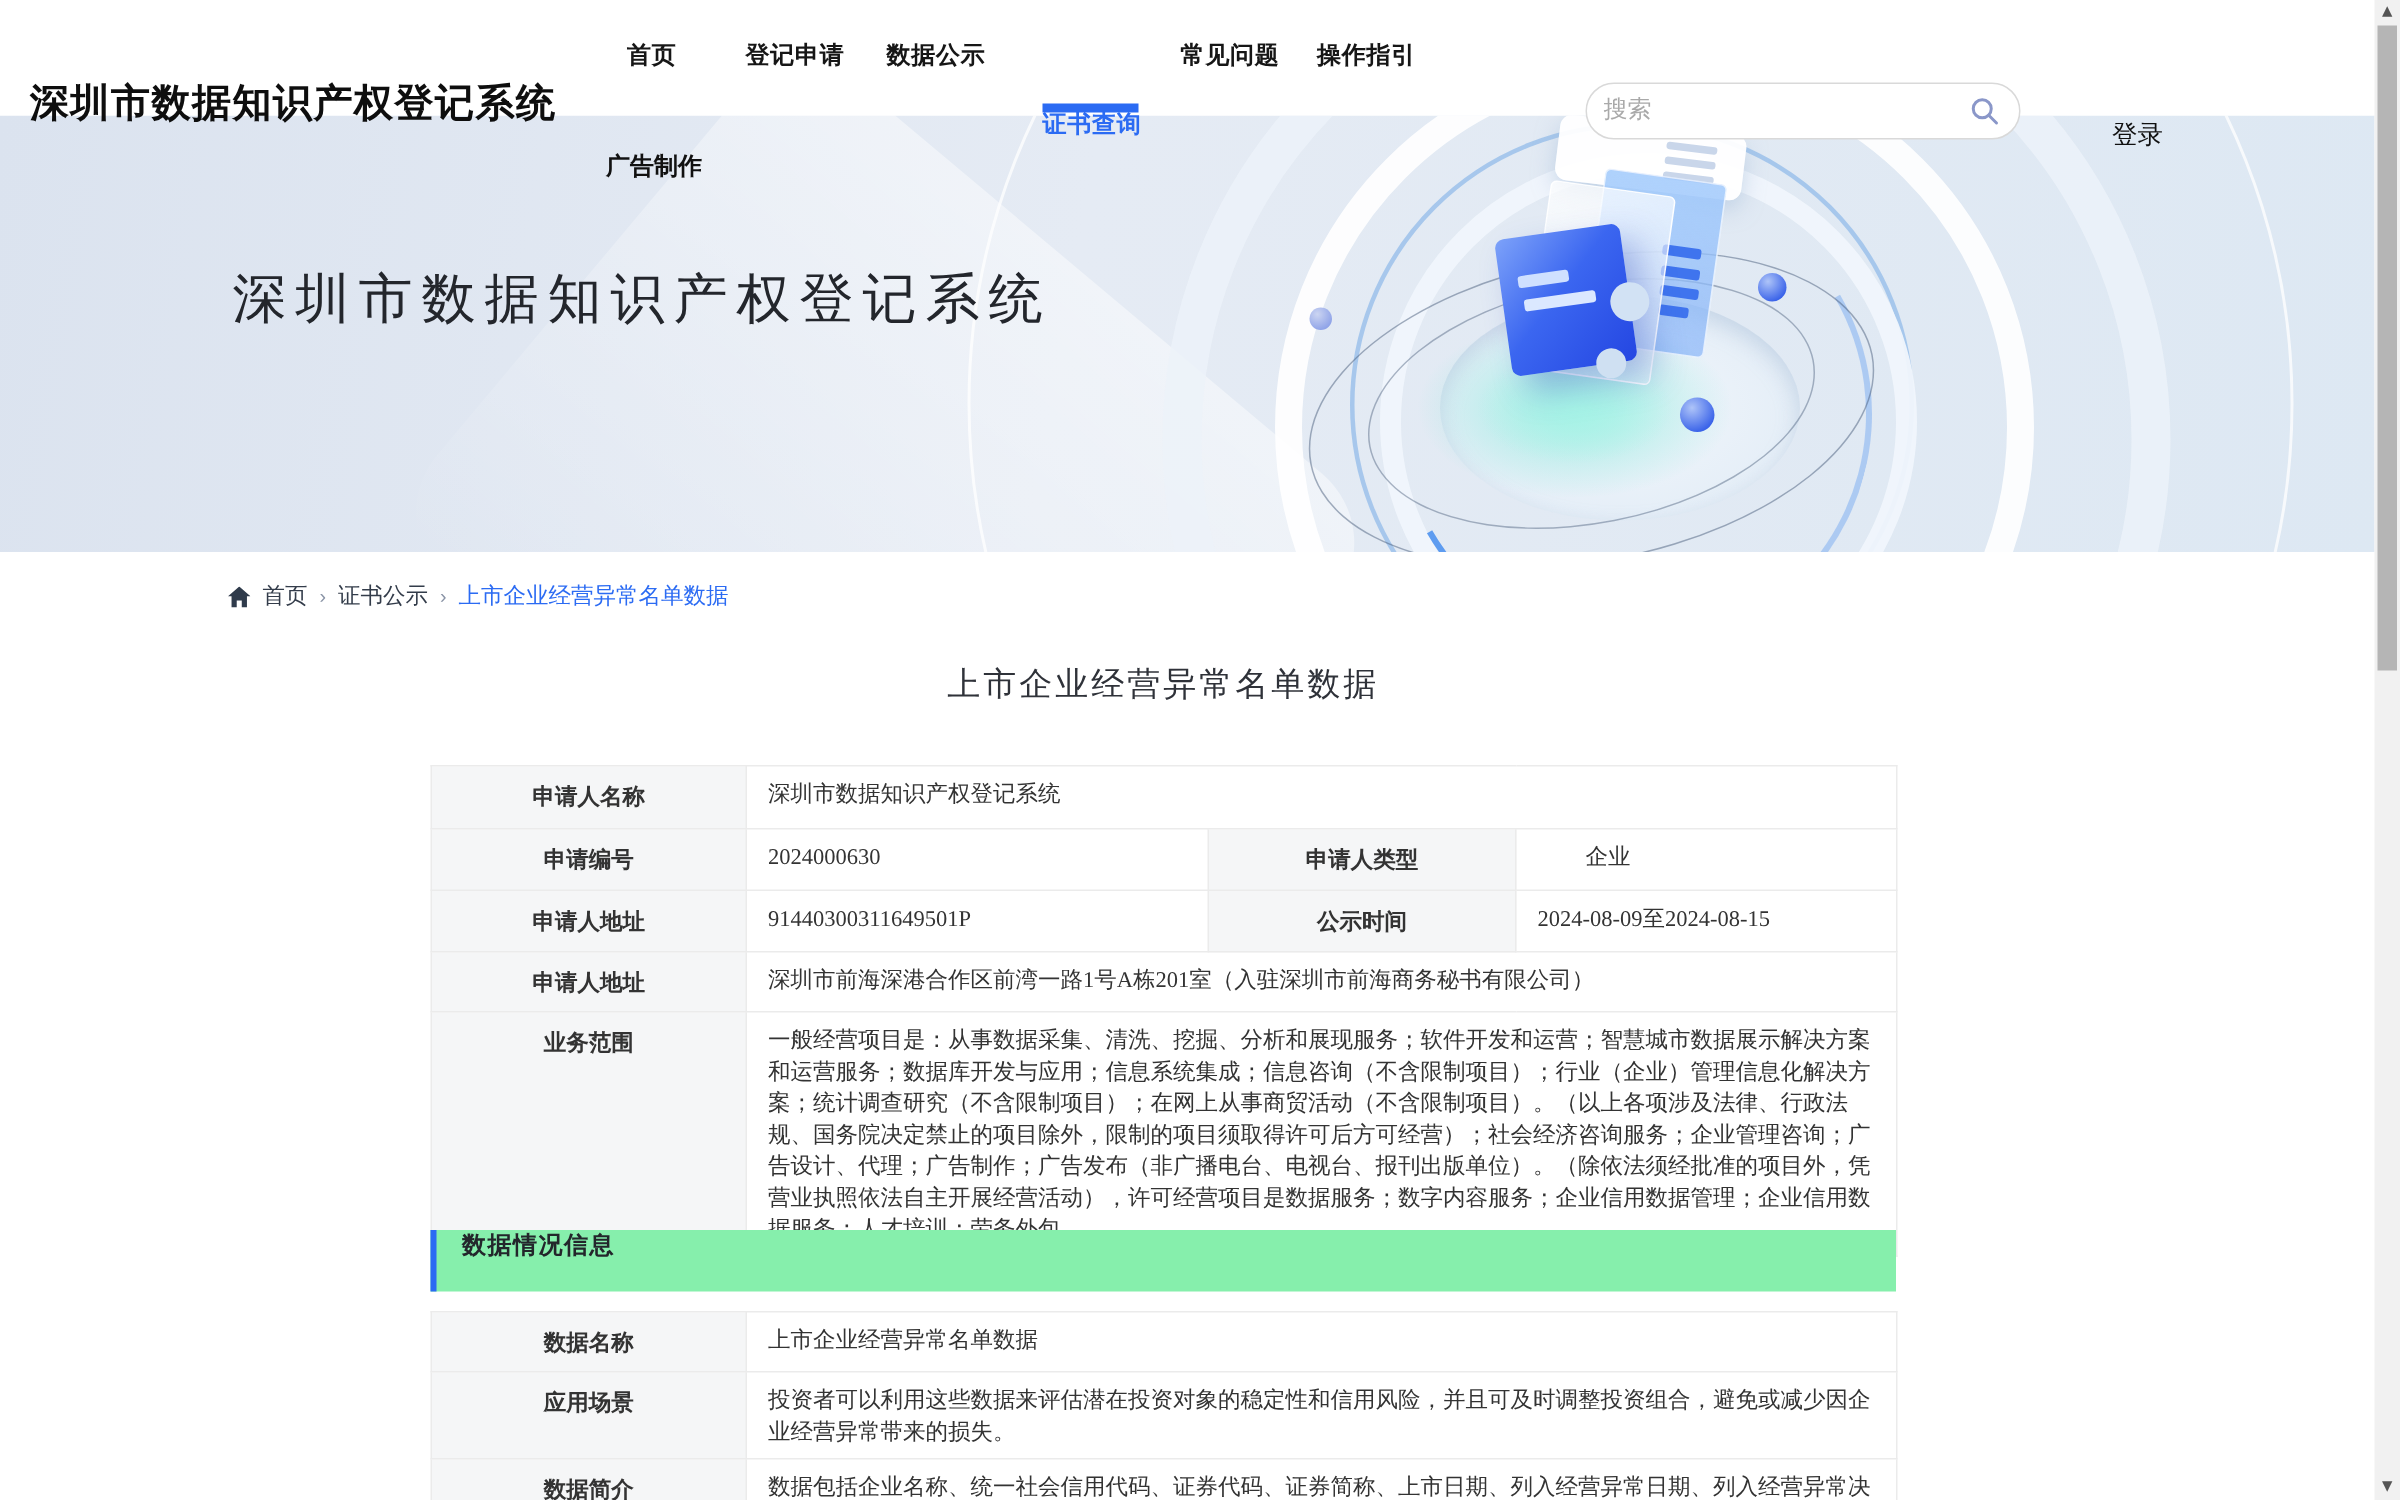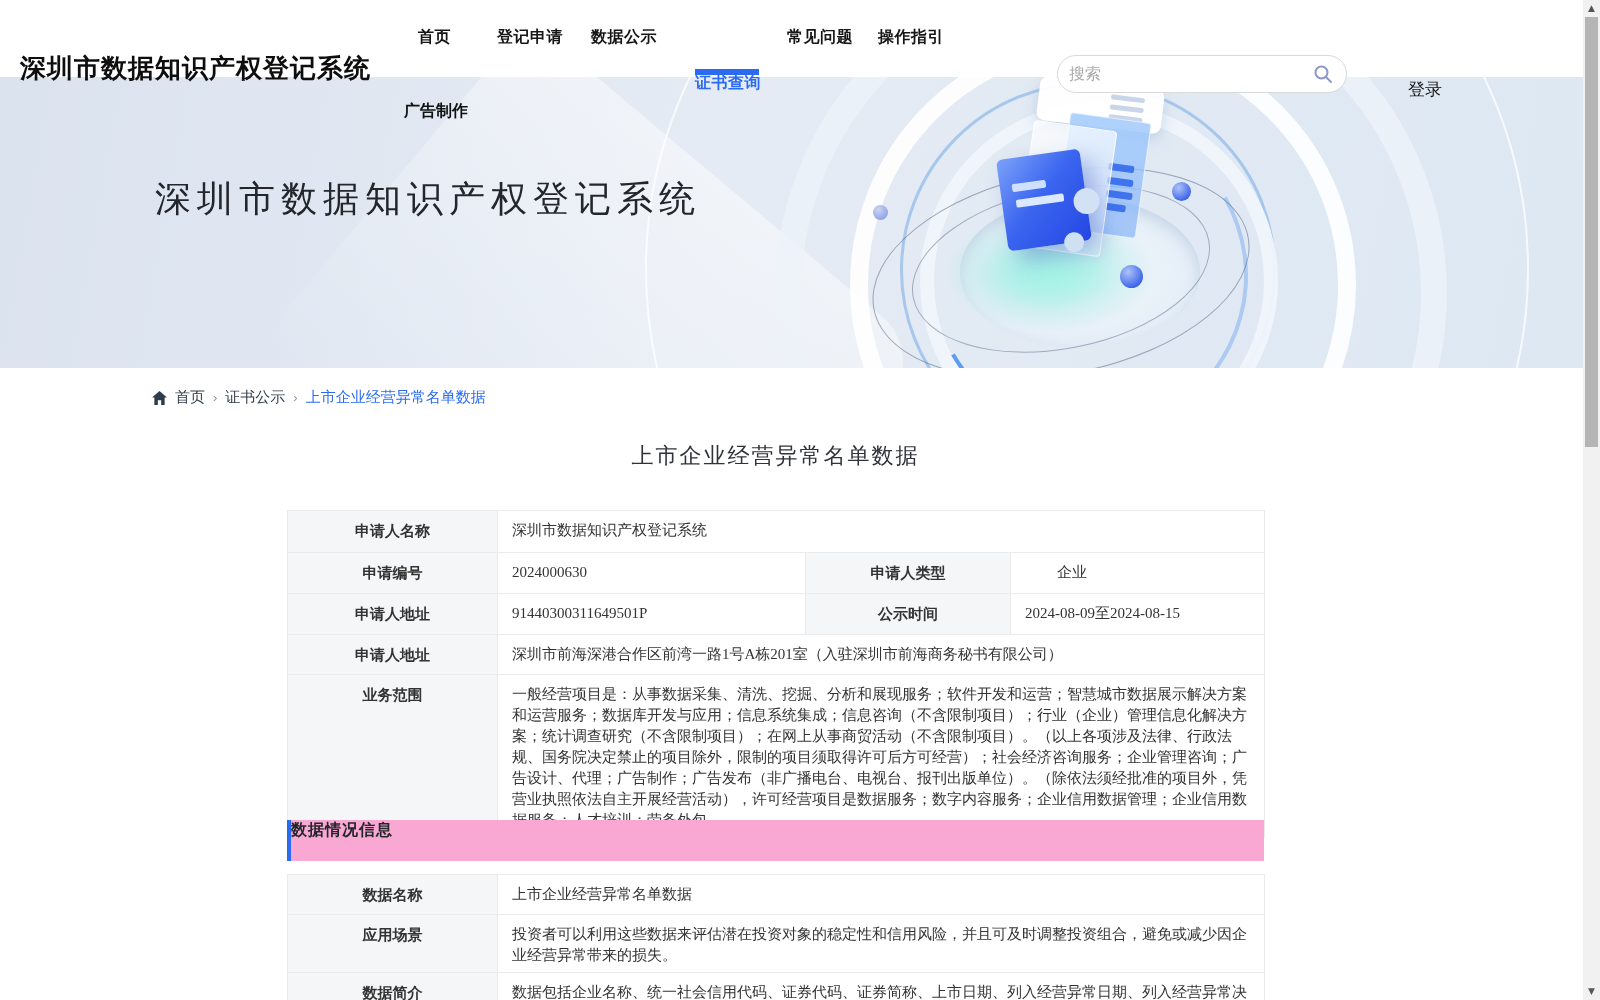--- a/index.html
+++ b/index.html
@@ -80,21 +80,21 @@
   
   .tbl{position:absolute;left:287px;width:977px;border-collapse:collapse;table-layout:fixed;background:#fff;}
   .tbl td{border:1px solid #ebebeb;vertical-align:top;box-sizing:border-box;}
   .tbl .lbl{background:#f5f6f7;font:700 15px "Liberation Sans",sans-serif;color:#333;
             text-align:center;padding-top:11px;}
   .tbl .val{font:15px "Liberation Serif",serif;color:#333;line-height:21px;padding:9px 14px 6px 14px;}
   .u{margin-left:32px;}
   #tbl1{top:510px;}
   #tbl2{top:874px;}
   .section-bar{position:absolute;left:287px;top:820px;width:977px;height:41px;box-sizing:border-box;
-               background:#f9a8d4;border-left:4px solid #2b6bf3;line-height:39px;
+               background:#86efac;border-left:4px solid #2b6bf3;line-height:39px;padding-left:17px;
                font:700 16px "Liberation Sans",sans-serif;color:#23262b;letter-spacing:1px;}
   
   .scrollbar{position:absolute;right:0;top:0;width:17px;height:1000px;background:#f1f1f1;z-index:60;}
   .sb-btn{position:absolute;left:0;width:17px;height:17px;text-align:center;line-height:17px;
           font-size:9px;color:#555;cursor:pointer;font-family:"DejaVu Sans",sans-serif;}
   .sb-btn.up{top:0;} .sb-btn.down{bottom:0;}
   .sb-thumb{position:absolute;left:2px;top:17px;width:13px;height:430px;background:#b5b5b5;cursor:pointer;}
 </style>
 </head>
 <body>

